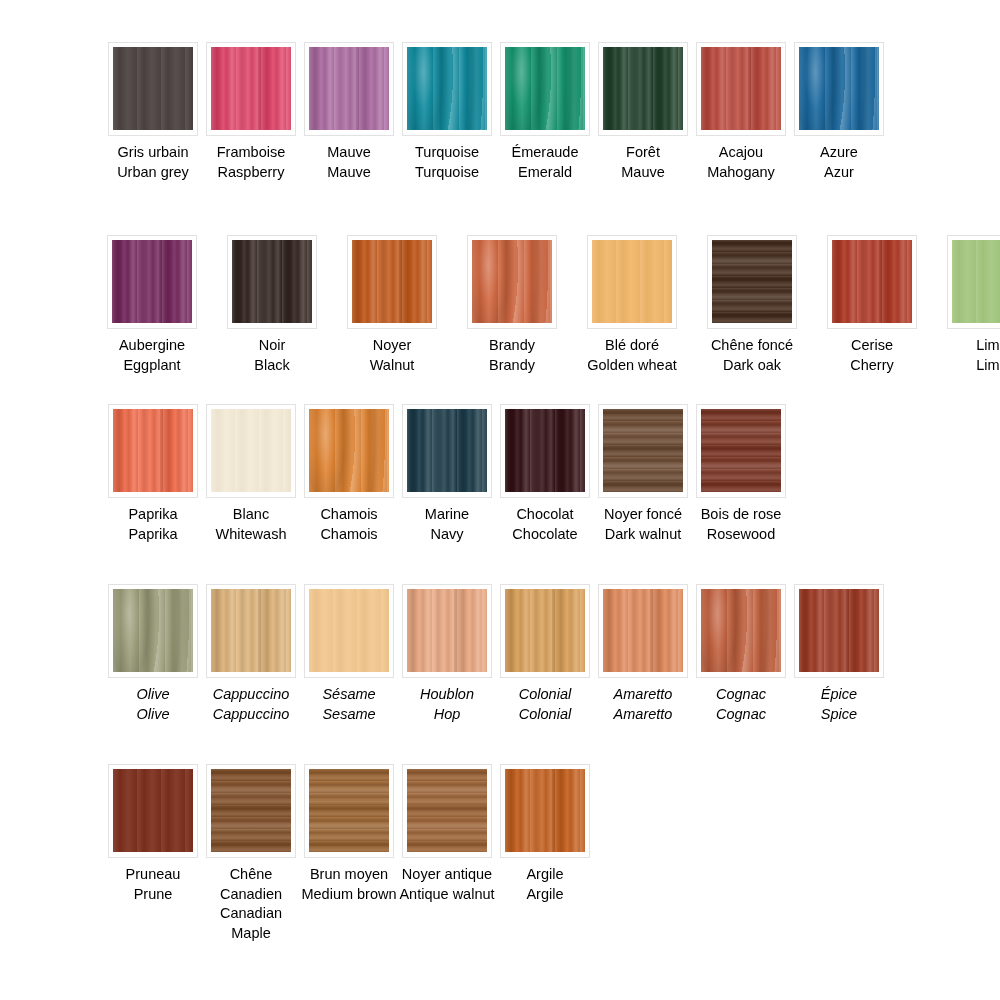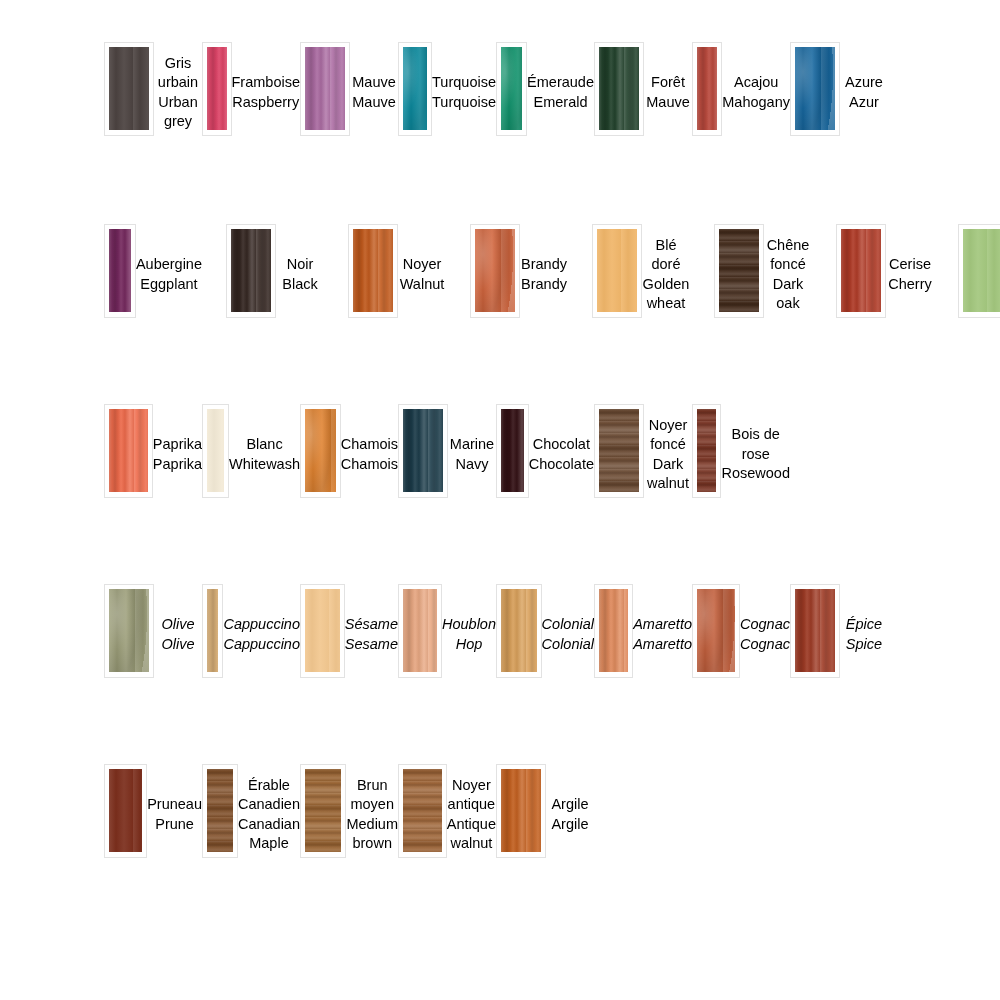--- a/index.html
+++ b/index.html
@@ -24,20 +24,21 @@
     position: absolute;
     left: 104px;
     width: 800px;
     display: flex;
     flex-direction: row;
     align-items: flex-start;
   }
   .swatch-cell {
     width: 98px;
     display: flex;
+    flex-direction: column;
     align-items: center;
   }
   .swatch-frame {
     width: 90px;
     height: 94px;
     background: #ffffff;
     border: 1px solid #e2e2e2;
     box-sizing: border-box;
     padding: 4px 4px 5px 4px;
     display: flex;
@@ -215,21 +216,21 @@
       <div class="swatch-cell">
         <div class="swatch-frame">
           <div class="swatch-chip grain-figured" style="background-color: rgb(22, 103, 159);"></div>
         </div>
         <div class="swatch-label">
           <span class="label-line">Azure</span>
           <span class="label-line">Azur</span>
         </div>
       </div>
     </div>
-    <div class="row" style="top: 224px; gap: 24px;">
+    <div class="row" style="top: 235px; gap: 24px;">
       <div class="swatch-cell">
         <div class="swatch-frame">
           <div class="swatch-chip grain-v" style="background-color: rgb(117, 40, 94);"></div>
         </div>
         <div class="swatch-label">
           <span class="label-line">Aubergine</span>
           <span class="label-line">Eggplant</span>
         </div>
       </div>
       <div class="swatch-cell">
@@ -443,21 +444,21 @@
         <div class="swatch-label">
           <span class="label-line">Pruneau</span>
           <span class="label-line">Prune</span>
         </div>
       </div>
       <div class="swatch-cell">
         <div class="swatch-frame">
           <div class="swatch-chip grain-h" style="background-color: rgb(129, 80, 42);"></div>
         </div>
         <div class="swatch-label">
-          <span class="label-line">Érable Canadien</span>
+          <span class="label-line">Chêne Canadien</span>
           <span class="label-line">Canadian Maple</span>
         </div>
       </div>
       <div class="swatch-cell">
         <div class="swatch-frame">
           <div class="swatch-chip grain-h" style="background-color: rgb(154, 100, 50);"></div>
         </div>
         <div class="swatch-label">
           <span class="label-line">Brun moyen</span>
           <span class="label-line">Medium brown</span>

